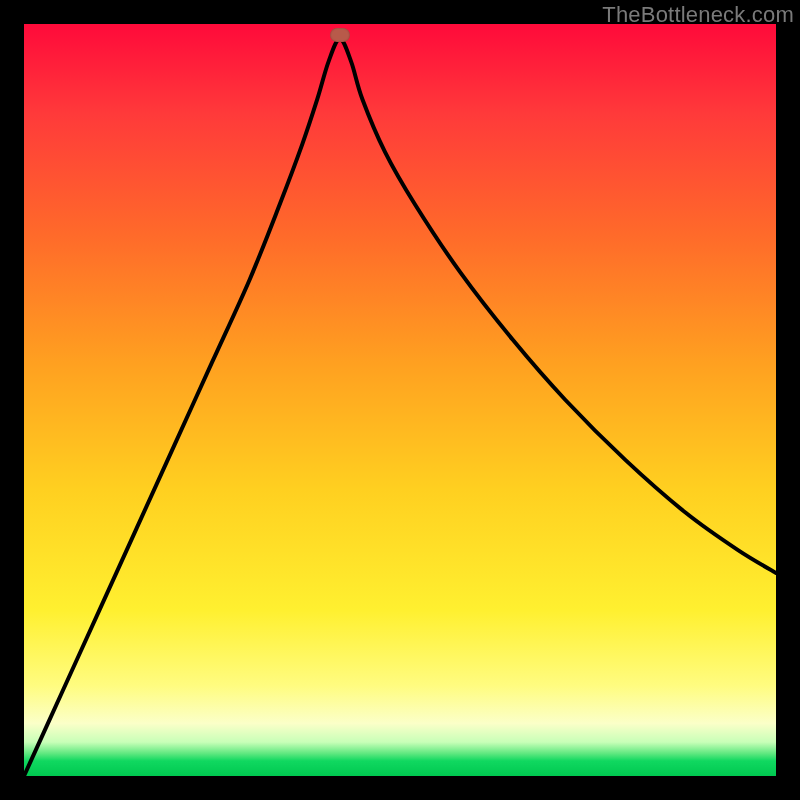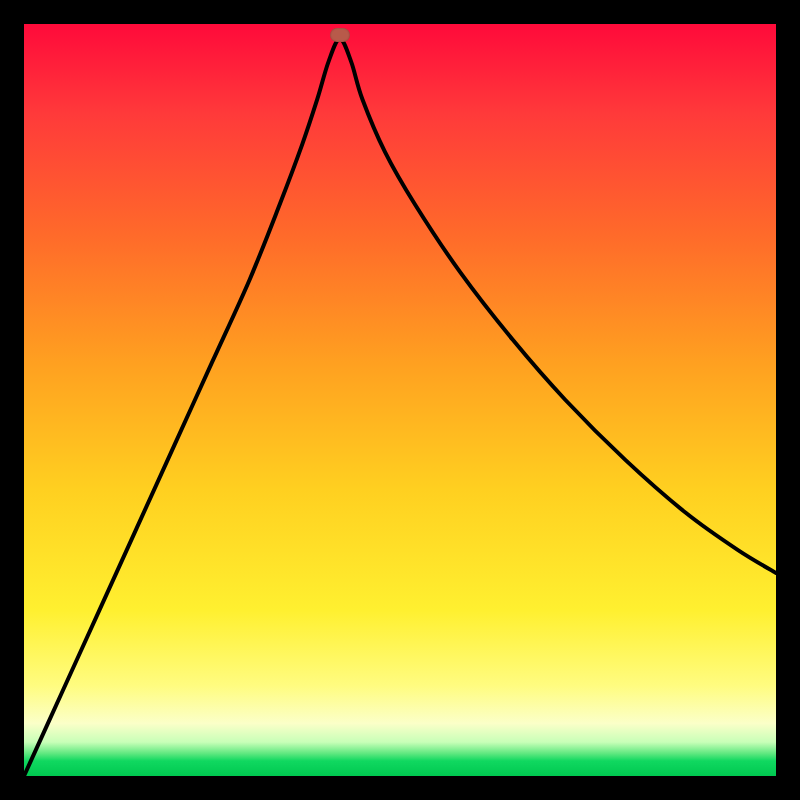--- a/index.html
+++ b/index.html
@@ -69,13 +69,14 @@
 </head>
 <body>
 
 <div class="frame">
   <div class="plot">
     <svg class="curve" viewBox="0 0 752 752" preserveAspectRatio="none">
       <path id="curve-path" fill="none" stroke="#000" stroke-width="4" stroke-linejoin="round" stroke-linecap="round" d="M 0,752 C 6.266666666666667,738.2133333333334 25.06666666666667,696.8533333333332 37.6,669.28 C 50.13333333333333,641.7066666666667 62.66666666666667,614.1333333333334 75.2,586.5600000000001 C 87.73333333333333,558.9866666666667 100.26666666666667,531.4133333333333 112.8,503.8399999999999 C 125.33333333333333,476.2666666666666 137.86666666666667,448.6933333333334 150.4,421.12000000000006 C 162.93333333333334,393.54666666666674 175.46666666666667,365.9733333333333 188,338.4 C 200.53333333333333,310.82666666666665 214.32,282 225.6,255.67999999999998 C 236.88,229.35999999999999 246.90666666666667,203.04 255.68,180.48 C 264.4533333333333,157.92 271.97333333333336,137.86666666666667 278.24,120.32000000000002 C 284.50666666666666,102.77333333333335 288.8933333333334,88.98666666666665 293.28000000000003,75.19999999999999 C 297.6666666666667,61.41333333333333 300.8,47.6266666666667 304.56,37.60000000000004 C 308.32,27.573333333333373 312.08,15.040000000000013 315.84,15.040000000000013 C 319.59999999999997,15.040000000000013 323.36,27.573333333333373 327.12,37.60000000000004 C 330.88,47.6266666666667 332.76000000000005,60.15999999999999 338.40000000000003,75.19999999999999 C 344.04,90.23999999999998 352.18666666666667,110.29333333333336 360.96,127.84000000000003 C 369.7333333333333,145.3866666666667 378.50666666666666,160.42666666666668 391.04,180.48 C 403.5733333333334,200.5333333333333 419.8666666666666,225.59999999999997 436.15999999999997,248.15999999999997 C 452.4533333333333,270.71999999999997 471.25333333333333,294.53333333333336 488.8,315.84000000000003 C 506.3466666666667,337.1466666666667 522.64,355.94666666666666 541.4399999999999,376 C 560.2399999999999,396.05333333333334 581.5466666666666,417.36000000000007 601.6,436.1600000000001 C 621.6533333333334,454.9600000000001 642.96,473.76000000000005 661.76,488.8 C 680.56,503.84 699.36,516.3733333333333 714.4,526.4 C 729.4399999999999,536.4266666666666 745.7333333333333,545.2 752,548.96"></path>
     </svg>
     <div class="marker" id="marker" style="left: 305.84px; top: 4.28px; background: rgb(184, 90, 74);"></div>
   </div>
+  <div class="watermark">TheBottleneck.com</div>
 </div>
 
 </body></html>

